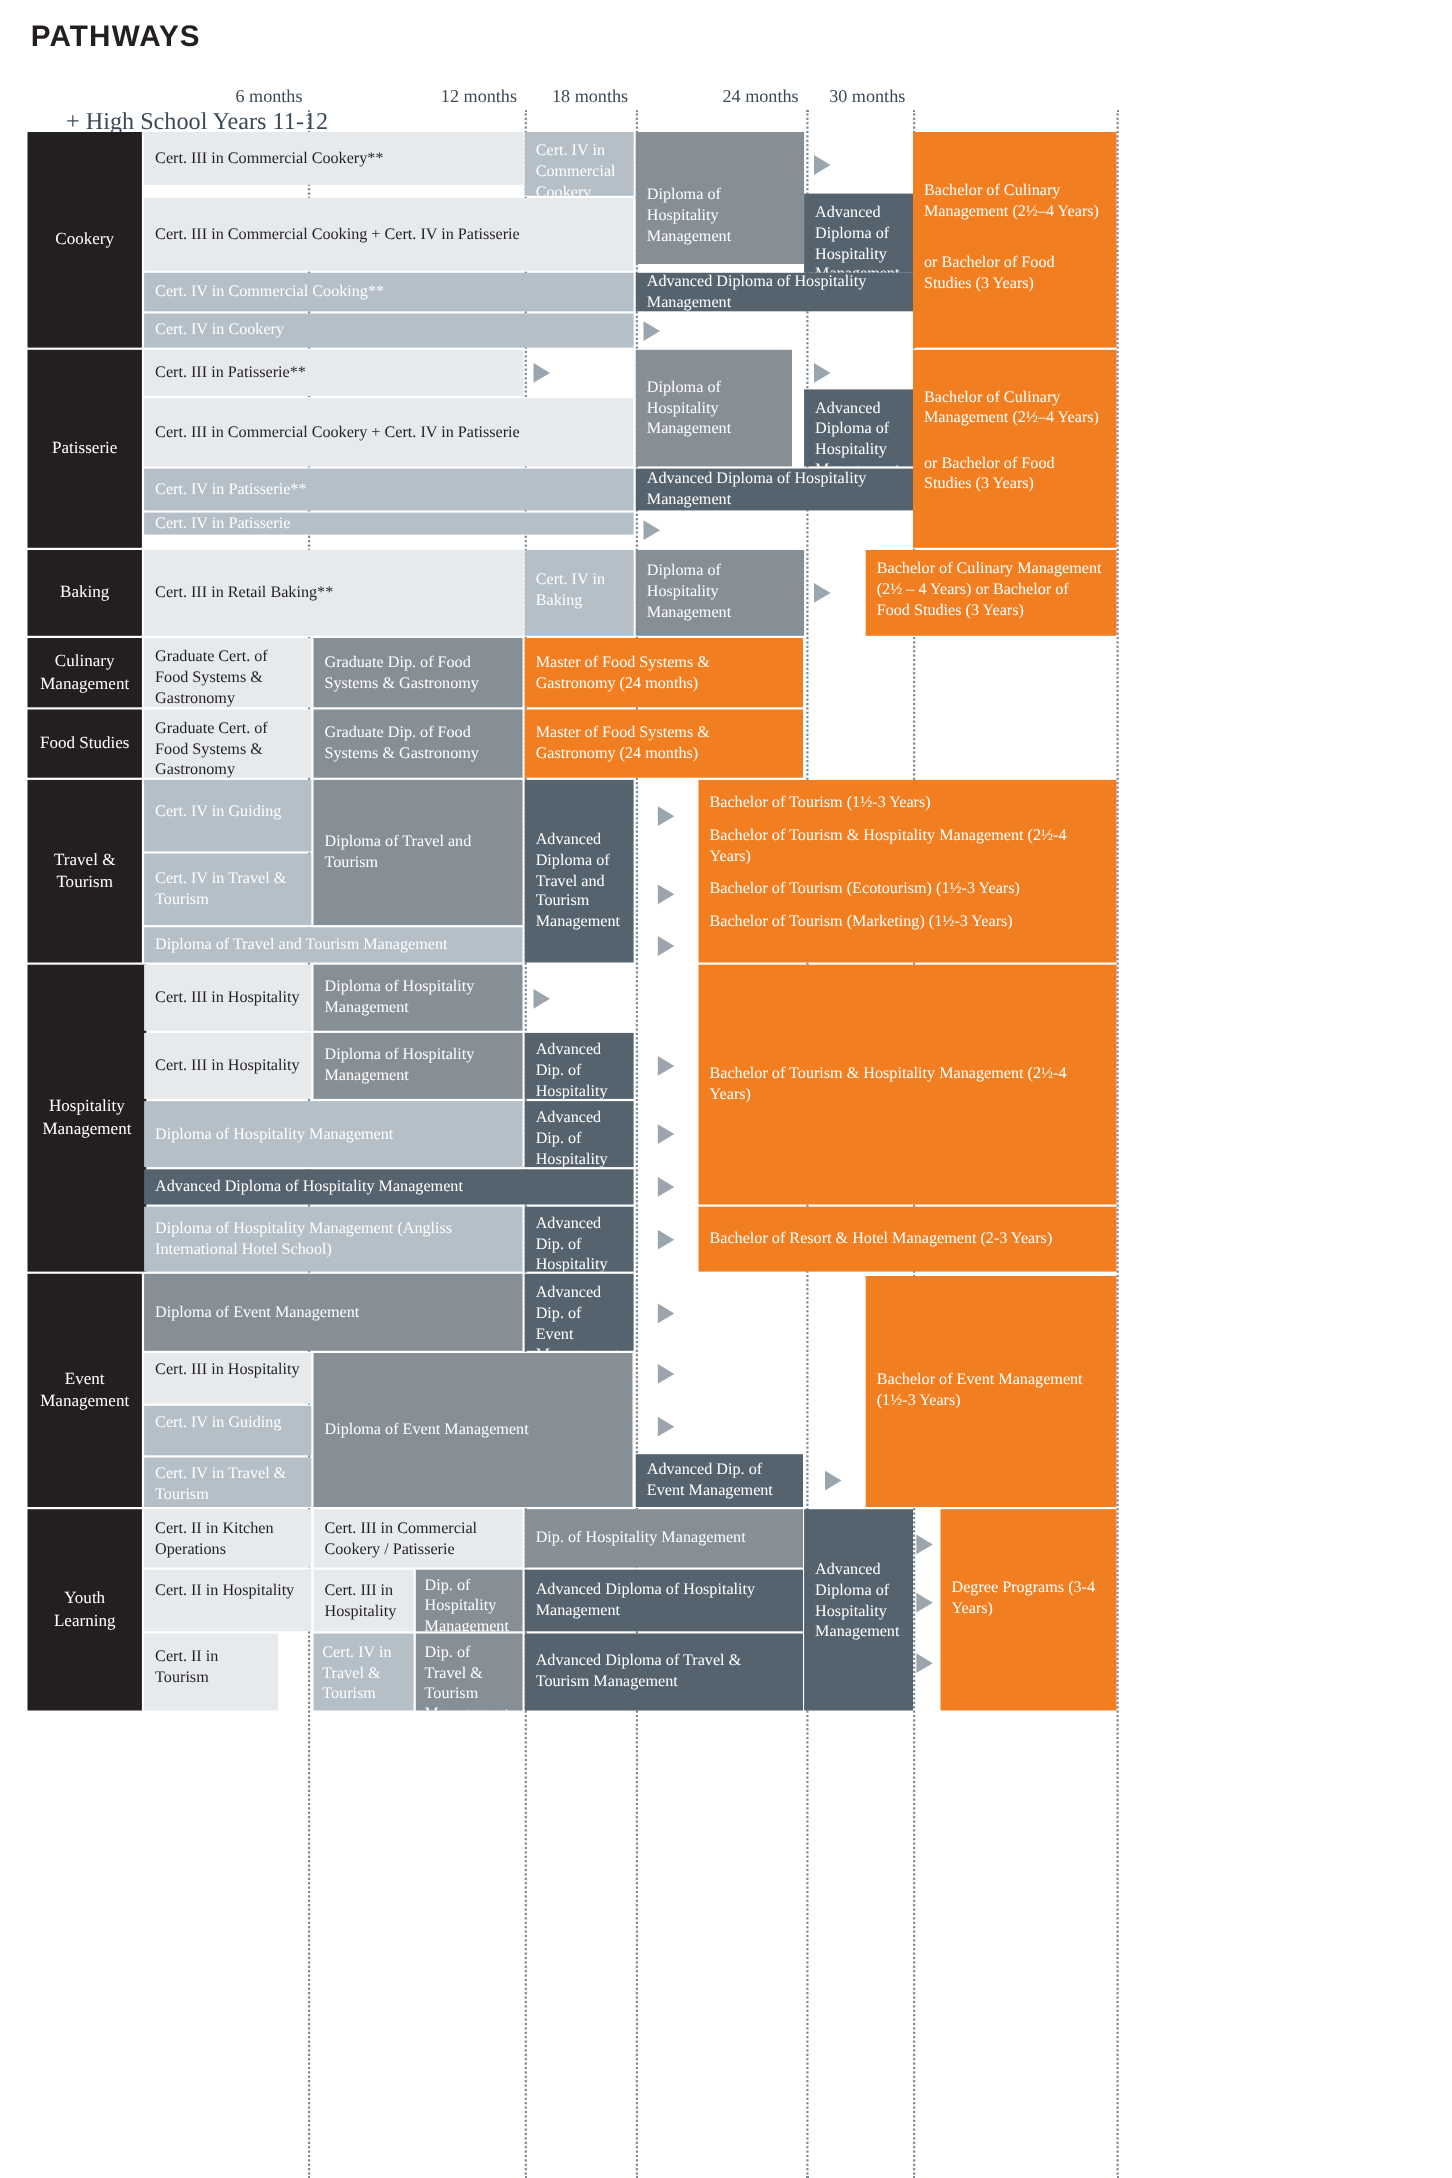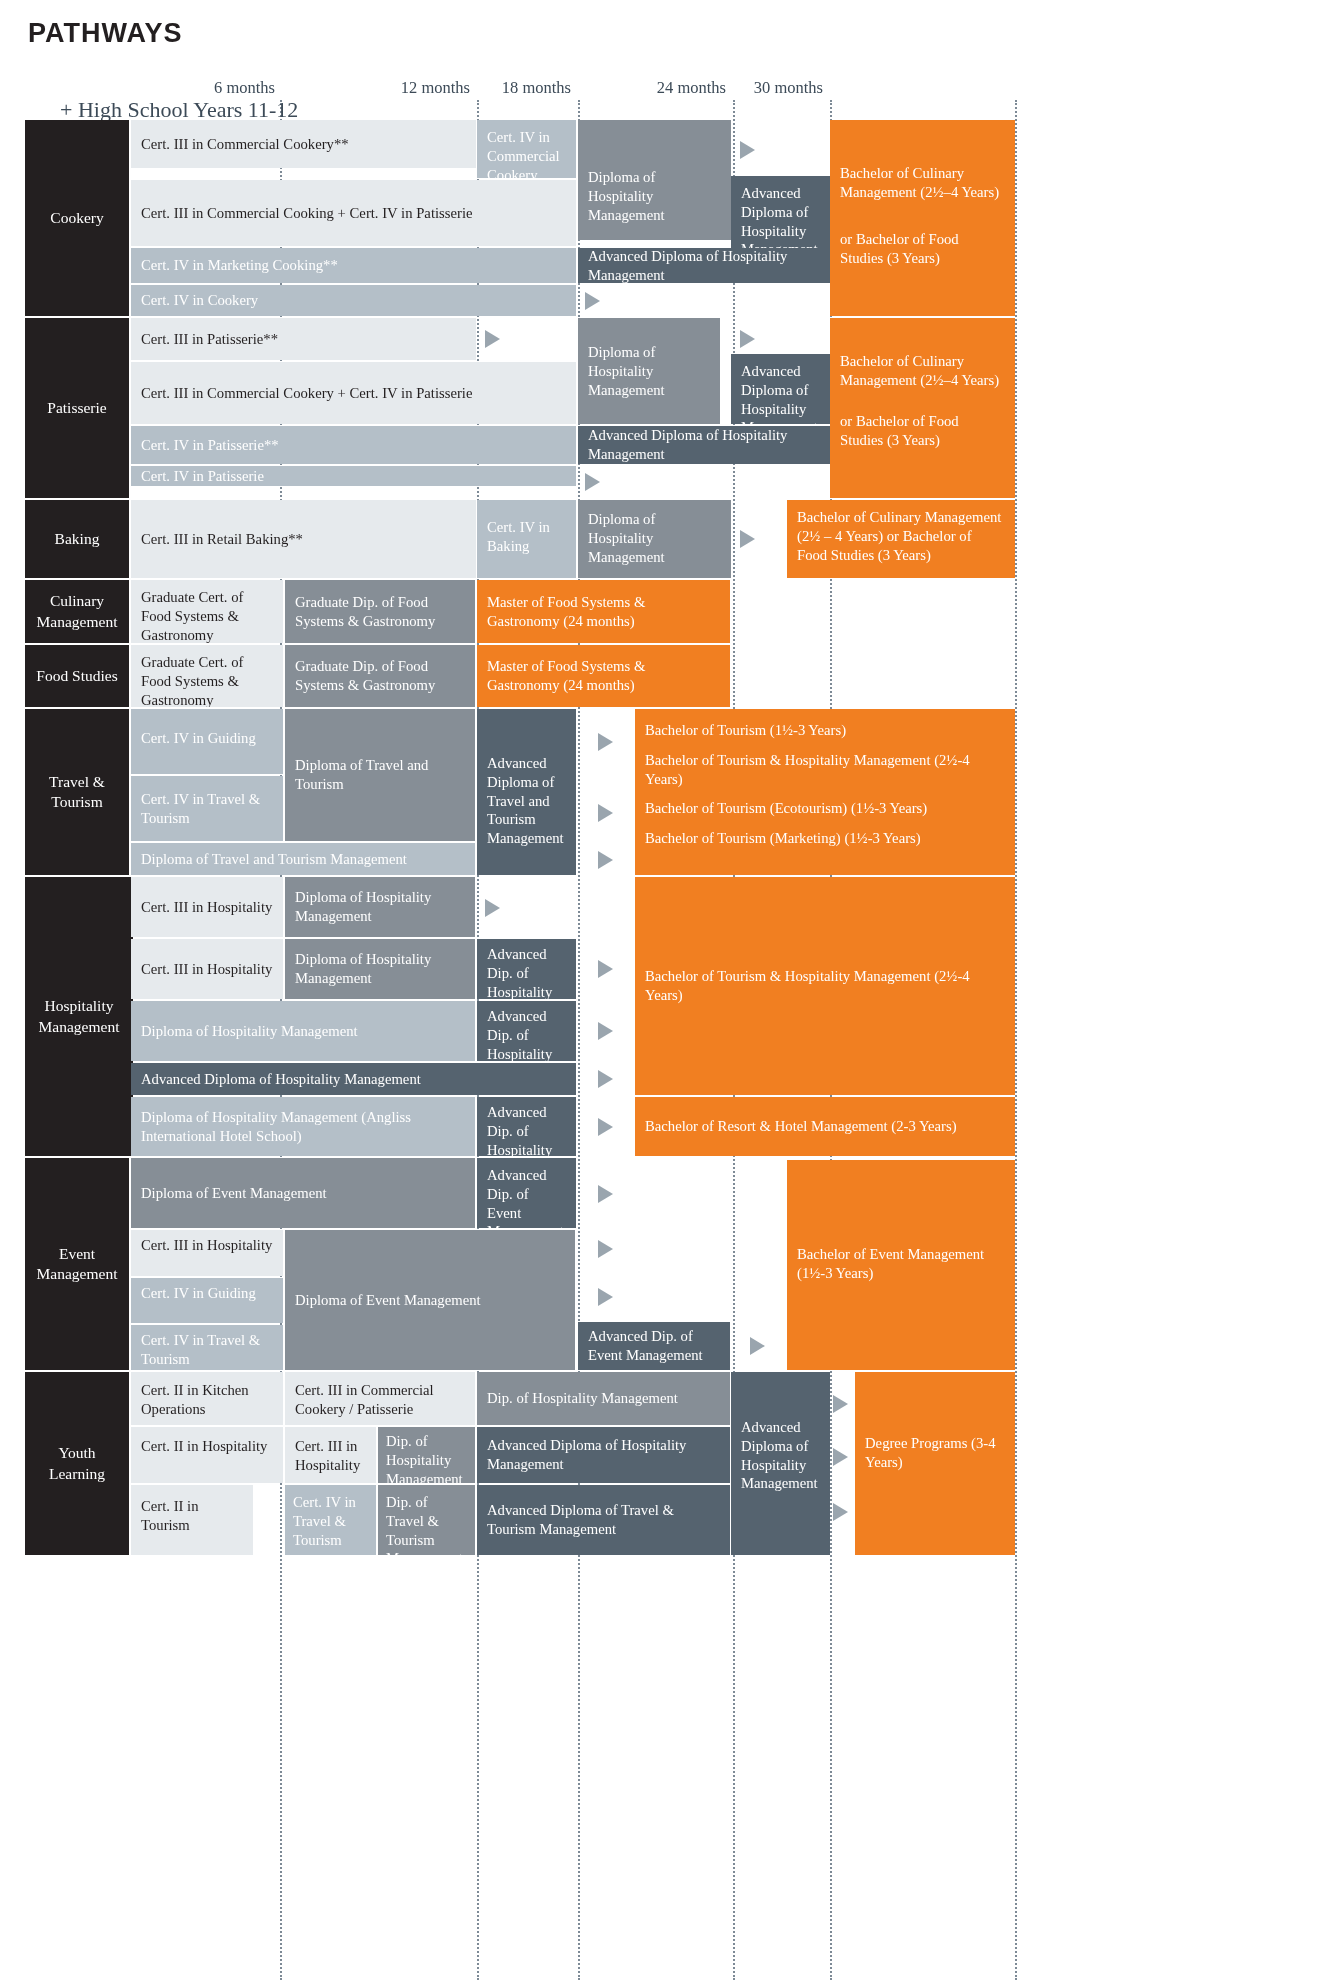--- a/index.html
+++ b/index.html
@@ -84,21 +84,21 @@
 
   <div class="cell c-lightest" style="left:131px; top:120px; width:345px; height:48px;">Cert. III in Commercial Cookery**</div>
   <div class="cell c-light align-top" style="left:477px; top:120px; width:99px; height:58px;">Cert. IV in Commercial Cookery</div>
   <div class="cell c-mid align-top" style="left:578px; top:120px; width:153px; height:120px; padding-top:48px;">Diploma of Hospitality Management</div>
   <div class="arrow" style="left:740px; top:141px;"></div>
   <div class="cell c-dark align-top" style="left:731px; top:176px; width:99px; height:72px;">Advanced Diploma of Hospitality Management</div>
   <div class="cell c-orange align-top" style="left:830px; top:120px; width:185px; height:118px; padding-top:44px;">Bachelor of Culinary Management (2½–4 Years)</div>
   <div class="cell c-orange align-top" style="left:830px; top:222px; width:185px; height:94px;">or Bachelor of Food Studies (3 Years)</div>
 
   <div class="cell c-lightest" style="left:131px; top:180px; width:445px; height:66px;">Cert. III in Commercial Cooking + Cert. IV in Patisserie</div>
-  <div class="cell c-light" style="left:131px; top:248px; width:445px; height:35px;">Cert. IV in Marketing Cooking**</div>
+  <div class="cell c-light" style="left:131px; top:248px; width:445px; height:35px;">Cert. IV in Commercial Cooking**</div>
   <div class="cell c-dark" style="left:578px; top:248px; width:252px; height:35px;">Advanced Diploma of Hospitality Management</div>
   <div class="cell c-light" style="left:131px; top:285px; width:445px; height:31px;">Cert. IV in Cookery</div>
   <div class="arrow" style="left:585px; top:292px;"></div>
 
   <div class="cell cat" style="left:25px; top:318px; width:104px; height:180px;">Patisserie</div>
 
   <div class="cell c-lightest" style="left:131px; top:318px; width:345px; height:42px;">Cert. III in Patisserie**</div>
   <div class="arrow" style="left:485px; top:330px;"></div>
   <div class="cell c-lightest" style="left:131px; top:362px; width:445px; height:62px;">Cert. III in Commercial Cookery  + Cert. IV in Patisserie</div>
   <div class="cell c-mid align-top" style="left:578px; top:318px; width:142px; height:106px; padding-top:25px;">Diploma of Hospitality Management</div>

